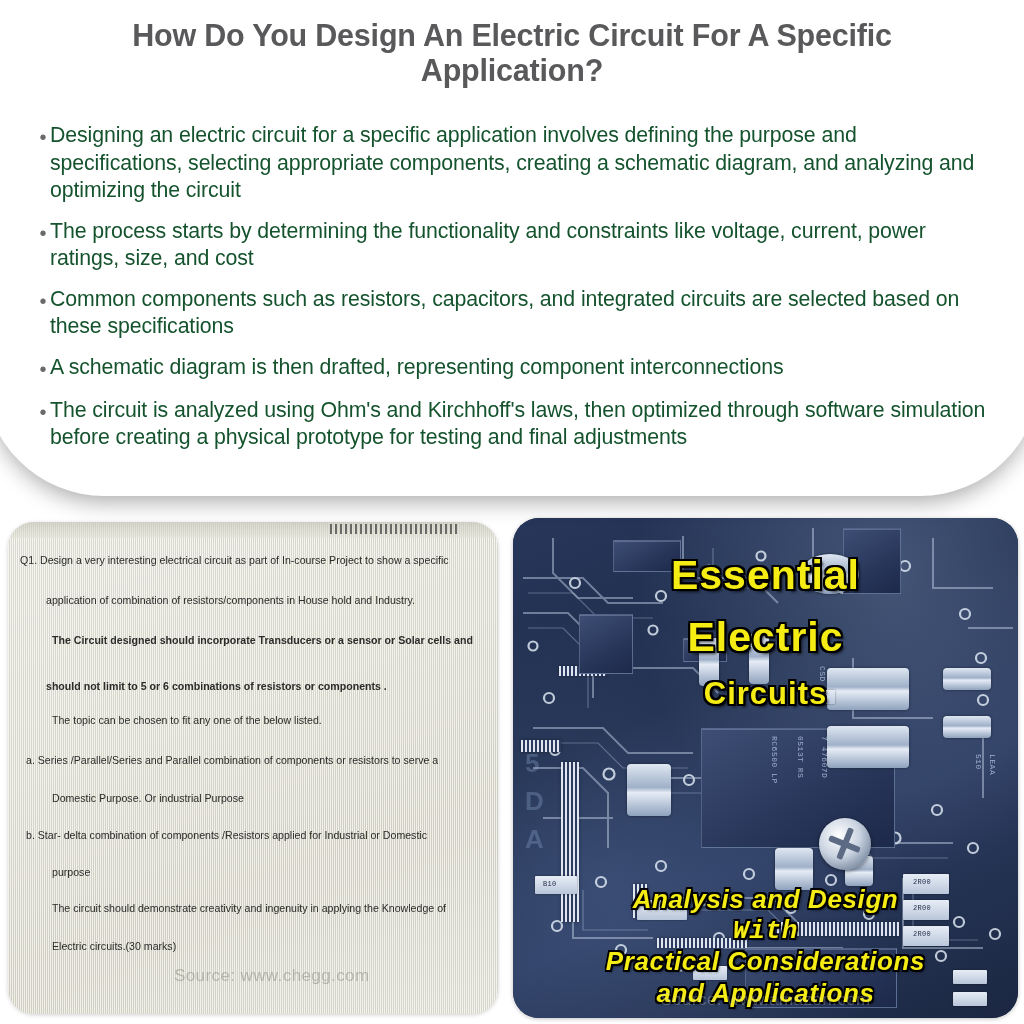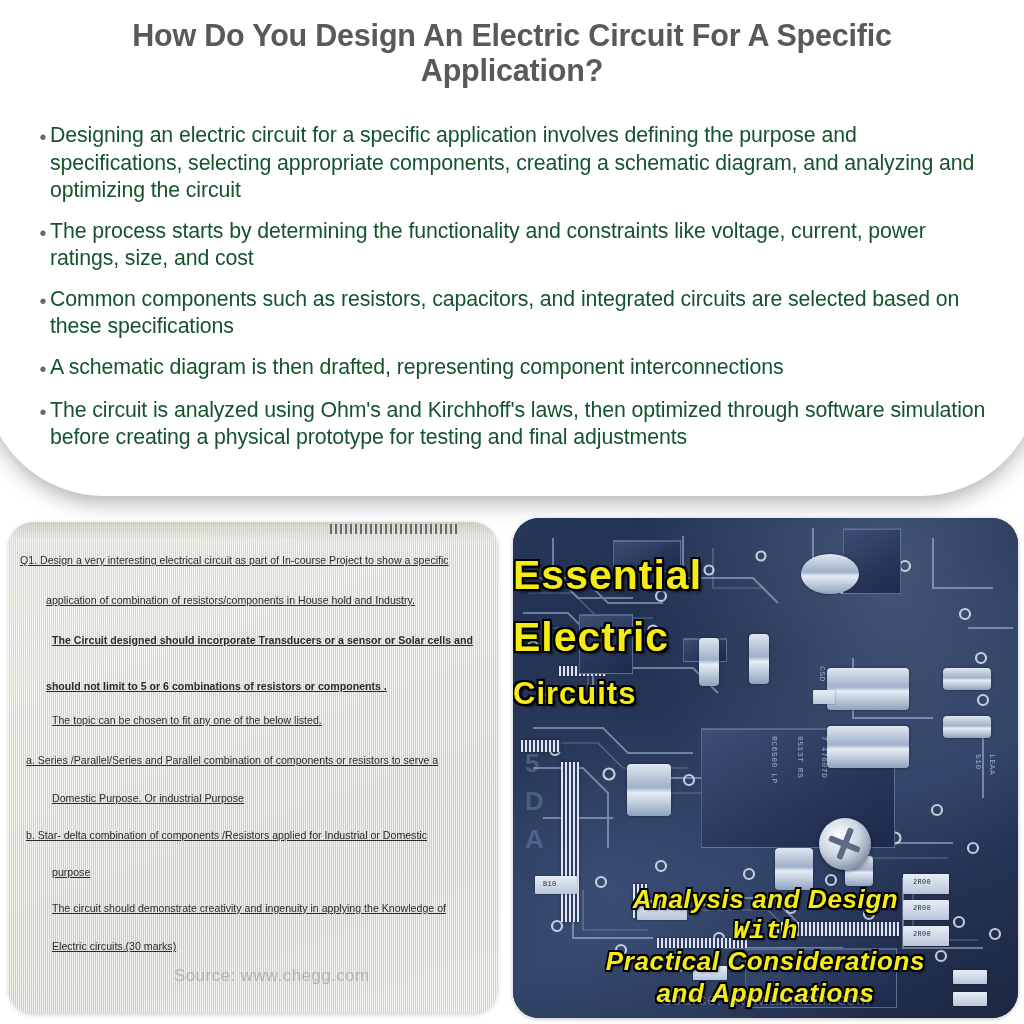--- a/index.html
+++ b/index.html
@@ -73,21 +73,21 @@
   .doc-scribble{
     position:absolute;right:38px;top:2px;width:130px;height:10px;
     background:repeating-linear-gradient(90deg,#444 0 2px,transparent 2px 5px);
     opacity:.75;
   }
   .doc-body{
     position:absolute;left:12px;top:22px;width:466px;height:460px;
     color:#2b2b28;font-size:10.6px;line-height:12px;
     font-family:"Liberation Sans", sans-serif;
   }
-  .dline{position:absolute;white-space:nowrap;transform-origin:left center;text-decoration:underline;}
+  .dline{position:absolute;white-space:nowrap;transform-origin:left center;}
   .dline.b{font-weight:bold;}
   .doc-wm{
     position:absolute;left:166px;top:444px;
     font-size:17px;color:rgba(120,120,110,.42);
     font-family:"Liberation Sans", sans-serif;letter-spacing:.4px;
   }
 
   
   .pcb-card{
     position:absolute;left:513px;top:6px;width:505px;height:500px;
@@ -142,21 +142,21 @@
     content:"";position:absolute;background:#5c6a83;border-radius:2px;
   }
   .screw::before{left:50%;top:18%;width:11%;height:64%;transform:translateX(-50%) rotate(22deg);}
   .screw::after{left:18%;top:50%;width:64%;height:11%;transform:translateY(-50%) rotate(22deg);}
   .ghost-char{
     position:absolute;color:rgba(150,175,215,.30);
     font-family:"Liberation Sans", sans-serif;font-size:26px;font-weight:700;
   }
 
   .pcb-title{
-    position:absolute;left:0;width:100%;text-align:left;
+    position:absolute;left:0;width:100%;text-align:center;
     font-family:"Liberation Sans", sans-serif;font-weight:bold;
     color:#f5ec14;
     letter-spacing:1px;
     text-shadow:
       -2px -2px 0 #000, 2px -2px 0 #000, -2px 2px 0 #000, 2px 2px 0 #000,
       -2px 0 0 #000, 2px 0 0 #000, 0 -2px 0 #000, 0 2px 0 #000,
       3px 3px 3px rgba(0,0,0,.7);
     z-index:5;
   }
   .pt1{top:34px;font-size:41px;}

